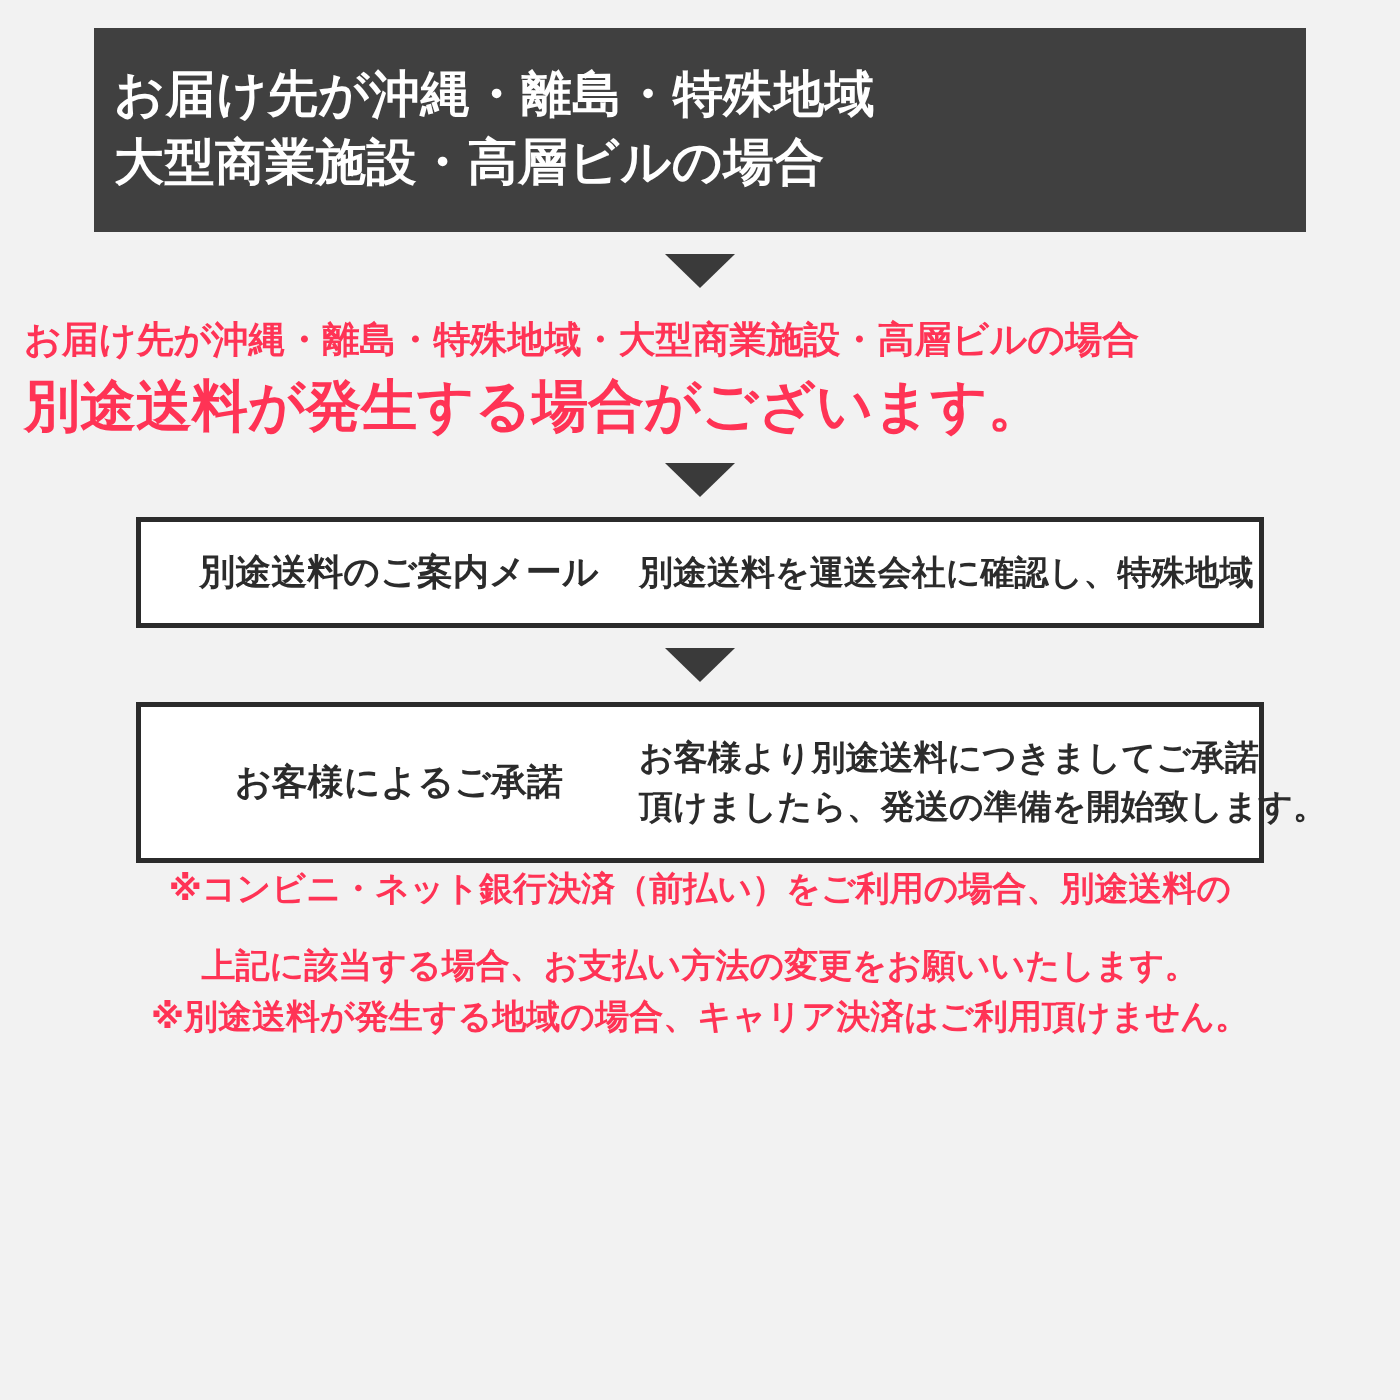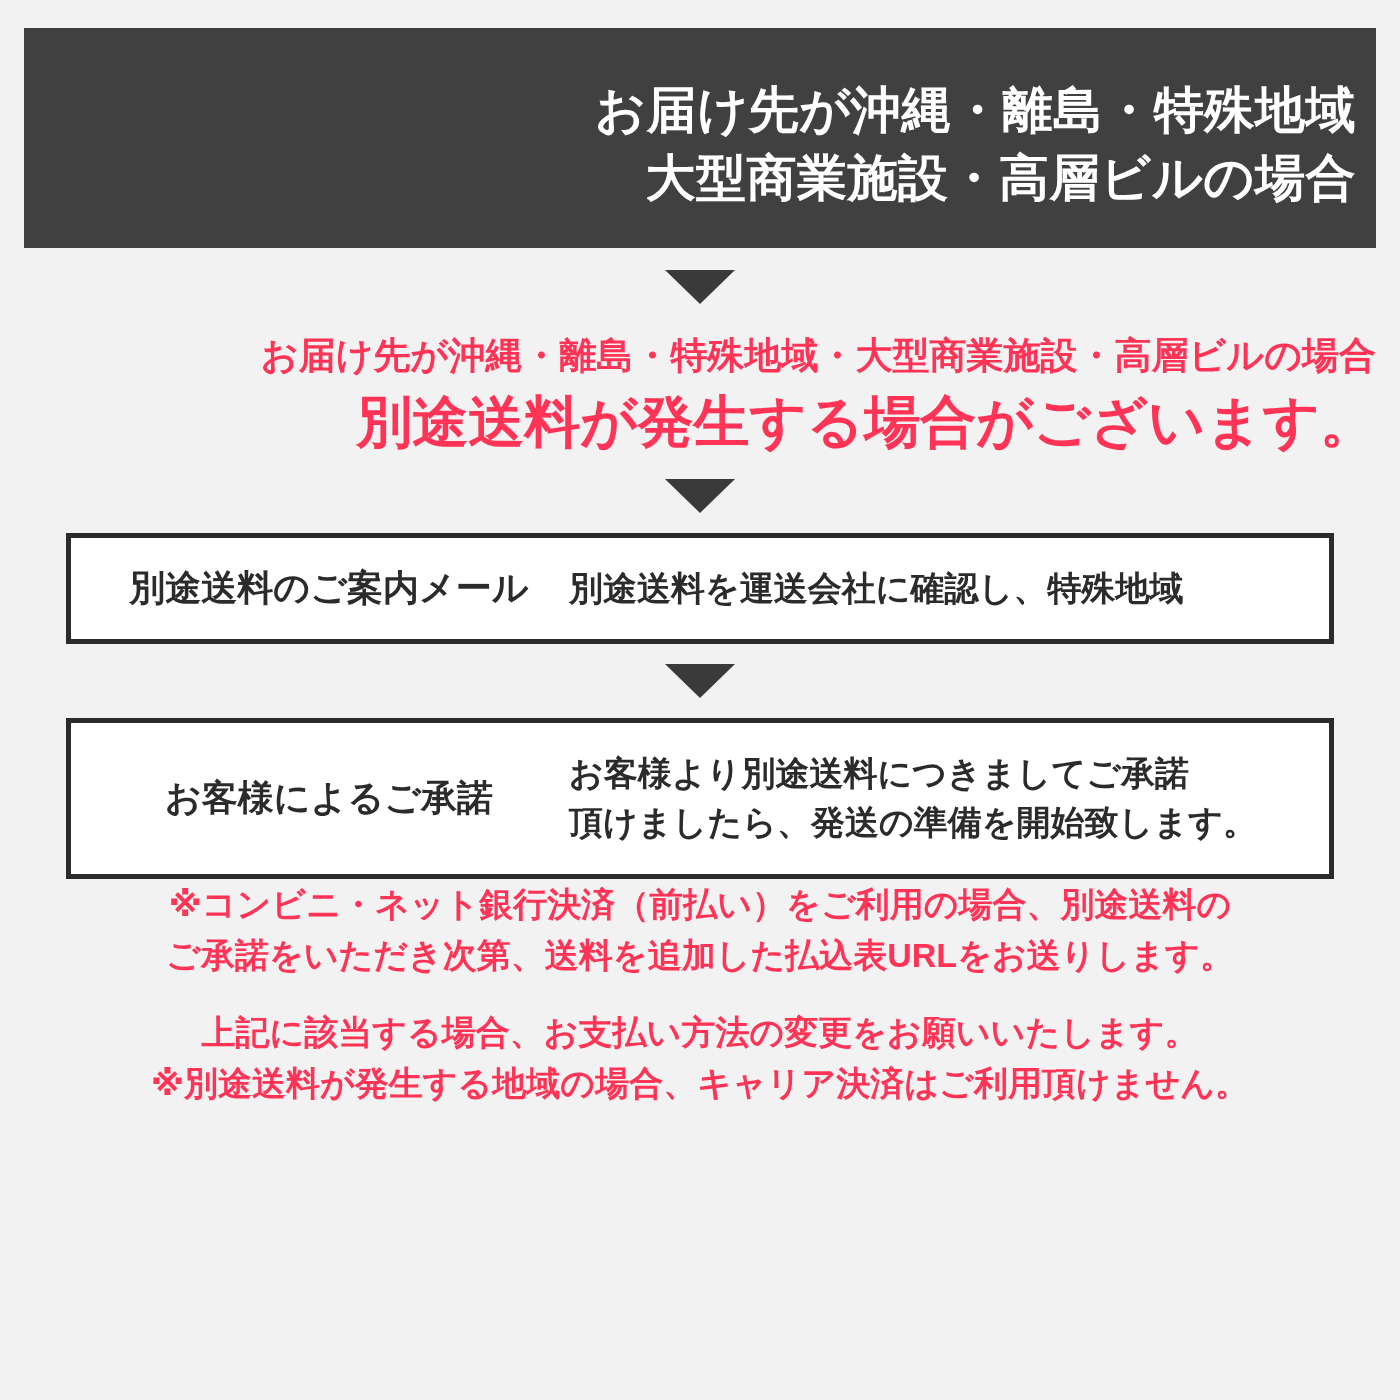--- a/index.html
+++ b/index.html
@@ -20,26 +20,26 @@
     height: 1400px;
     box-sizing: border-box;
     padding: 28px 24px 0 24px;
     display: flex;
     flex-direction: column;
     align-items: center;
   }
 
   
   .header-band {
-    width: 1352px;
+    width: 1212px;
     background: #404040;
     color: #ffffff;
     box-sizing: border-box;
-    padding: 48px 20px 36px 20px;
-    text-align: right;
+    padding: 32px 20px 36px 20px;
+    text-align: left;
   }
   .header-band .line {
     font-size: 50px;
     font-weight: bold;
     line-height: 1.36;
     letter-spacing: 0.5px;
     white-space: nowrap;
   }
 
   
@@ -51,41 +51,41 @@
     border-top: 34px solid #3a3a3a;
     margin: 0 auto;
   }
   .arrow-wrap { width: 100%; display: flex; justify-content: center; }
   .gap-a { height: 22px; }
   .gap-b { height: 20px; }
 
   
   .red-block {
     width: 1352px;
-    text-align: right;
+    text-align: left;
     color: #ff3355;
     margin-top: 6px;
   }
   .red-block .sub {
     font-size: 37px;
     font-weight: bold;
     line-height: 1.3;
     white-space: nowrap;
   }
   .red-block .main {
     font-size: 56px;
     font-weight: bold;
     line-height: 1.3;
     margin-top: 6px;
     white-space: nowrap;
   }
 
   
   .step-box {
-    width: 1268px;
+    width: 1128px;
     box-sizing: border-box;
     border: 5px solid #2b2b2b;
     background: #ffffff;
     display: flex;
     align-items: center;
     padding: 26px 18px;
   }
   .step-box .label {
     width: 480px;
     flex: none;
@@ -162,21 +162,20 @@
     <div class="label">お客様によるご承諾</div>
     <div class="desc">
       <span class="dl">お客様より別途送料につきましてご承諾</span><br>
       <span class="dl">頂けましたら、発送の準備を開始致します。</span>
     </div>
   </div>
 
   <div class="notes">
     <div class="note">
       <span class="nl">※コンビニ・ネット銀行決済（前払い）をご利用の場合、別途送料の</span>
-      <span class="nl">ご承諾をいただき次第、送料を追加した払込表URLをお送りします。</span>
     </div>
     <div class="note">
       <span class="nl">上記に該当する場合、お支払い方法の変更をお願いいたします。</span>
       <span class="nl">※別途送料が発生する地域の場合、キャリア決済はご利用頂けません。</span>
     </div>
   </div>
 
 </div>
 
 </body></html>

